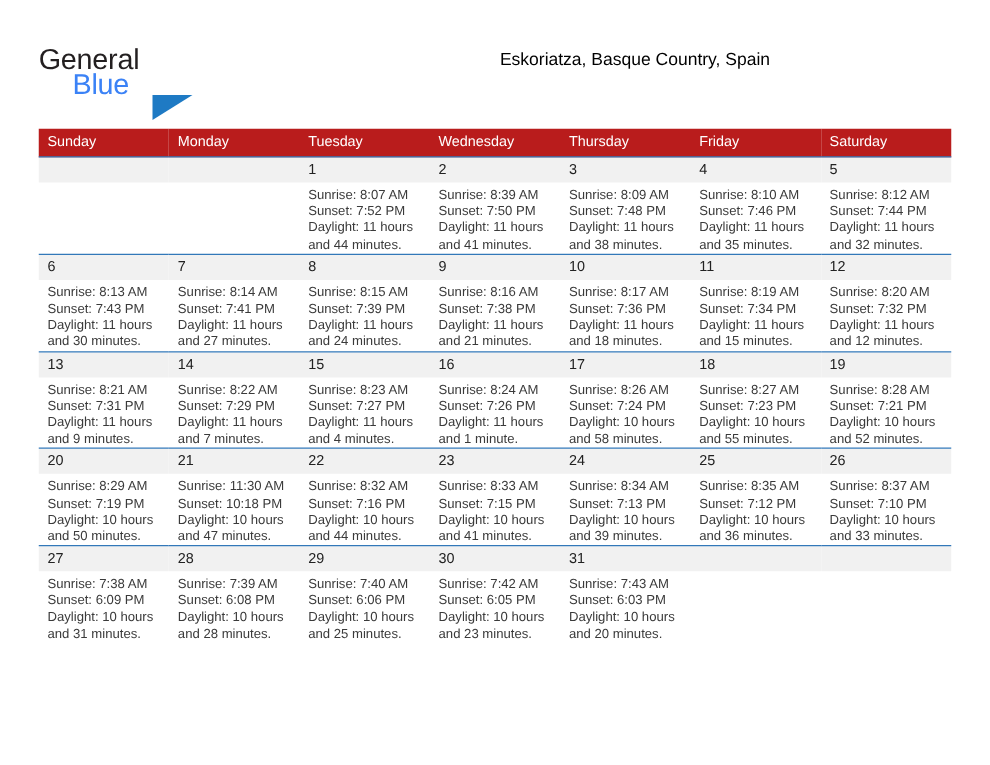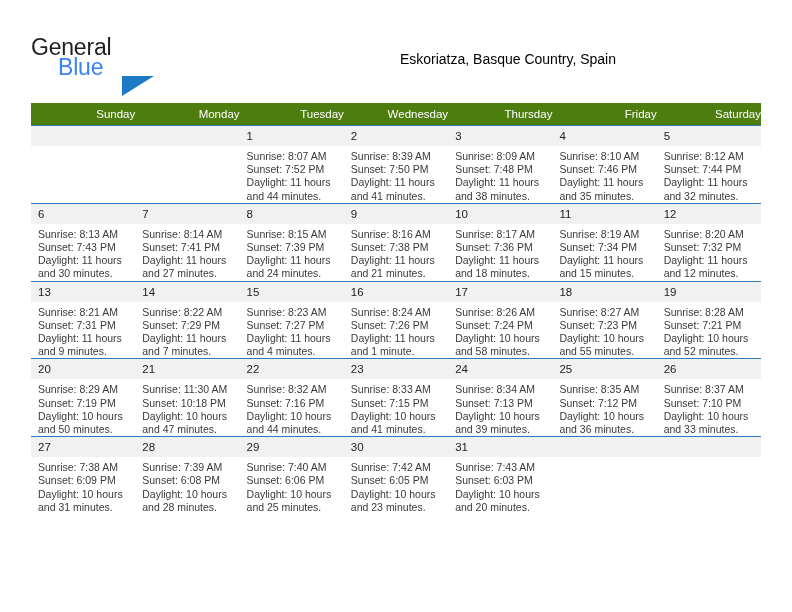--- a/index.html
+++ b/index.html
@@ -72,46 +72,46 @@
     text-align: right;
   }
   .cal-title {
     font-size: 27px;
     font-weight: normal;
     color: #000000;
     line-height: 32px;
     white-space: nowrap;
   }
   .cal-subtitle {
-    margin-top: 19px;
+    margin-top: 7px;
     font-size: 14px;
     font-weight: normal;
     color: #000000;
     line-height: 17px;
     white-space: nowrap;
   }
 
   
   .calendar {
     position: absolute;
     left: 31px;
     top: 103px;
     width: 730px;
   }
   table.cal-table {
     width: 730px;
     border-collapse: collapse;
     table-layout: fixed;
   }
   table.cal-table th {
-    background: #4d7c0f;
+    background: #b91c1c;
     color: #ffffff;
     font-size: 11.5px;
     font-weight: normal;
-    text-align: right;
+    text-align: left;
     padding: 5px 0 5px 7px;
     height: 11px;
     border: none;
   }
   table.cal-table td {
     vertical-align: top;
     border-top: 1.3px solid #3278b9;
     padding: 0;
     height: 76px;
   }

